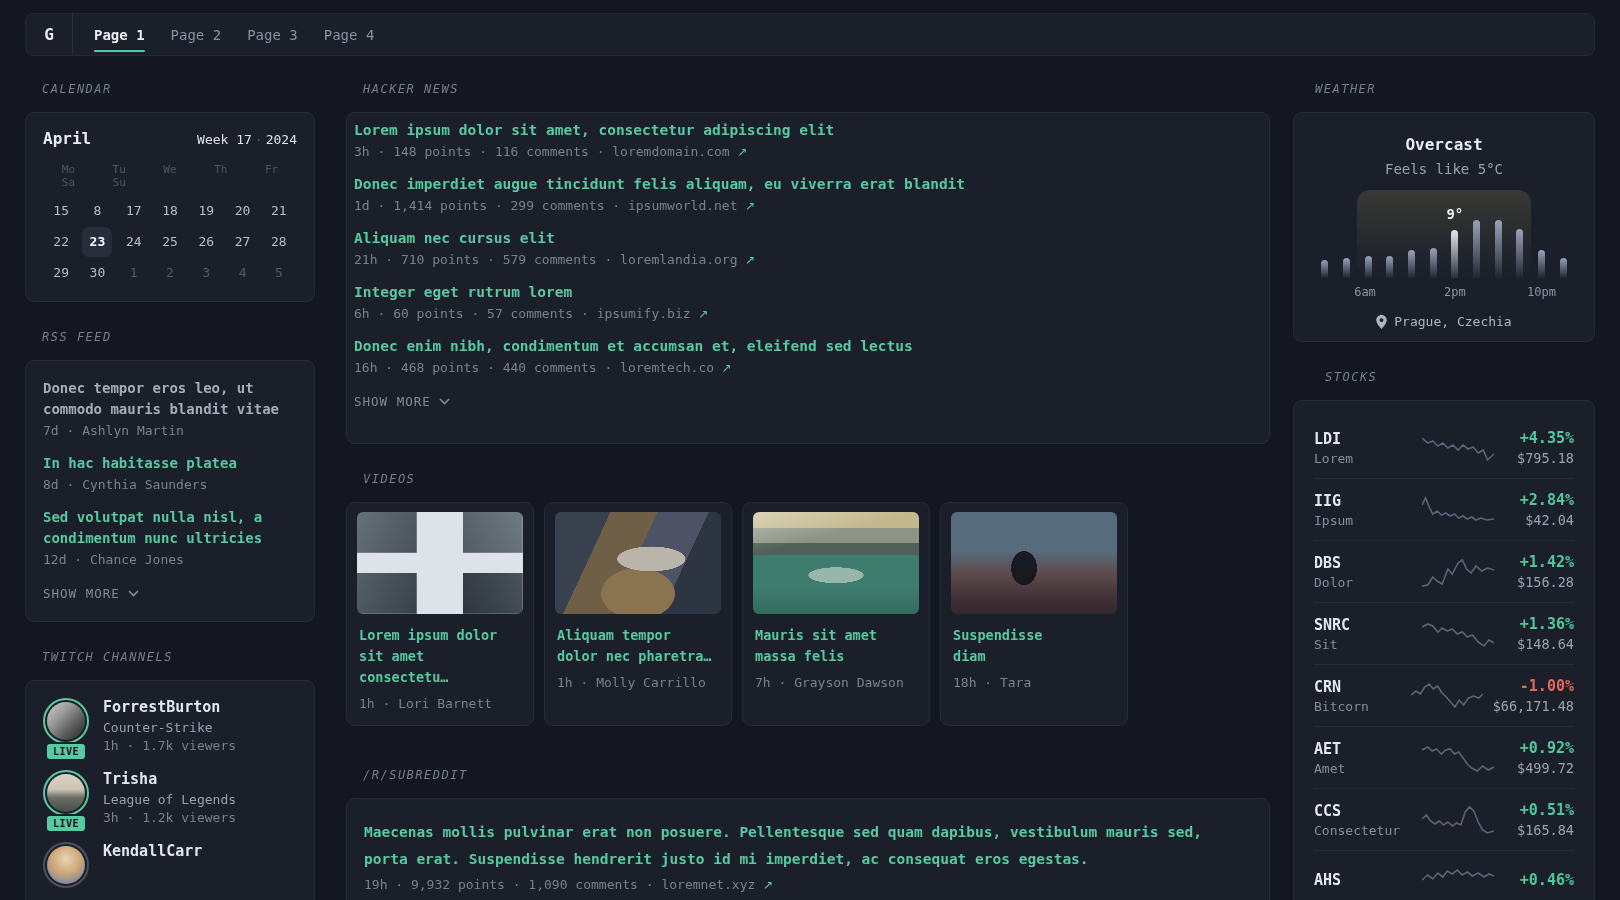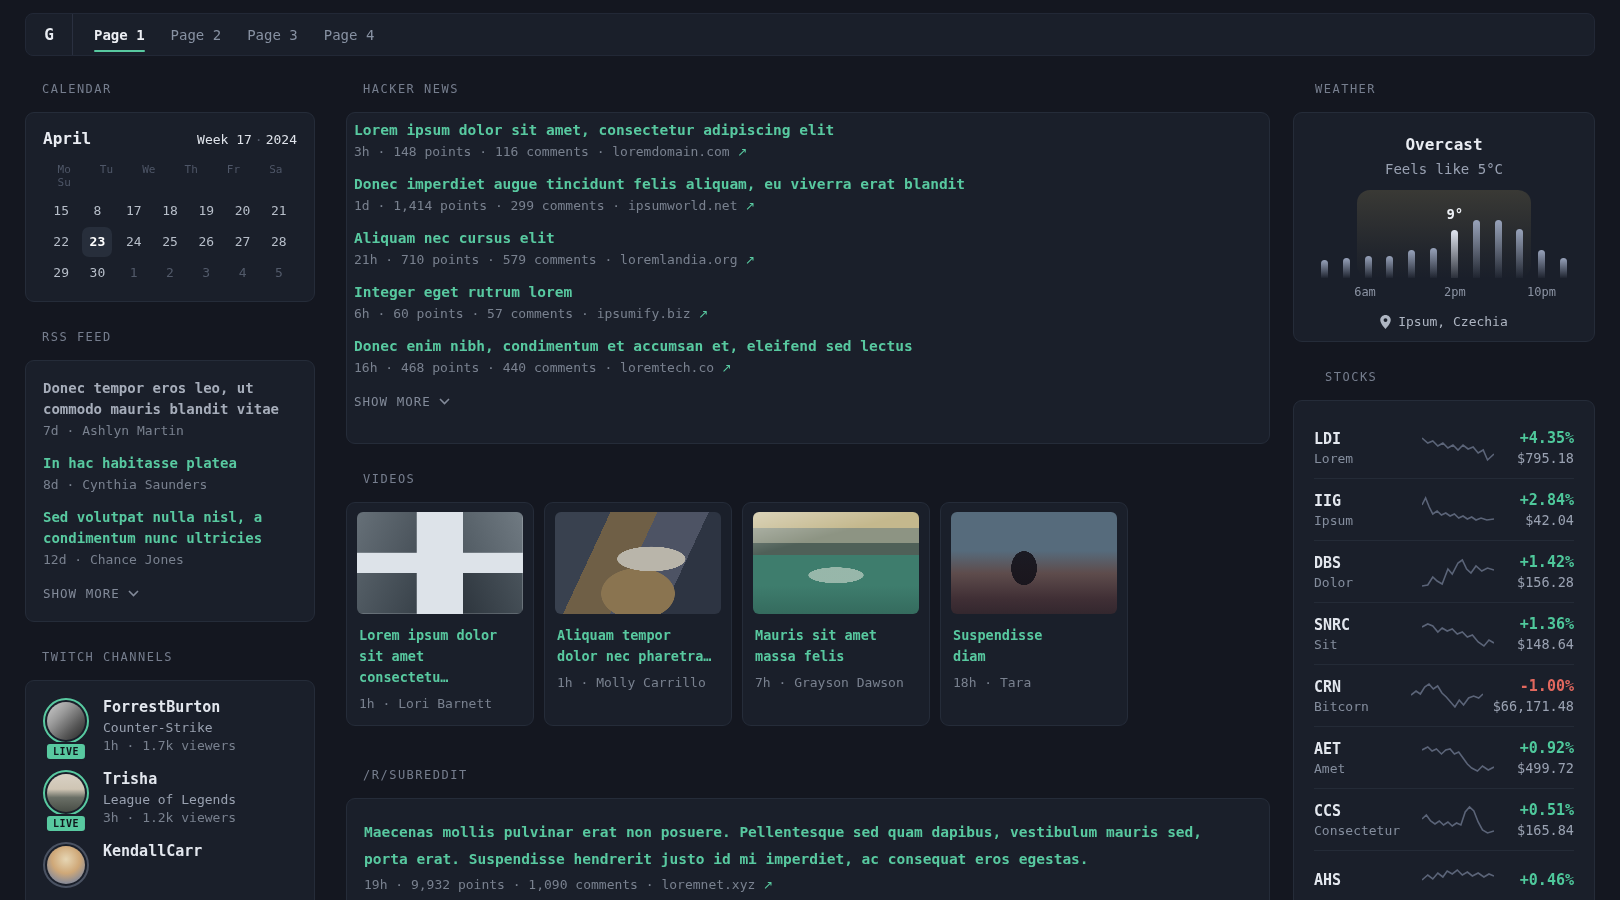--- a/index.html
+++ b/index.html
@@ -22,29 +22,29 @@
   .tabs{display:flex;padding-left:21px;gap:26px;}
   .tab{display:flex;align-items:center;font-size:14px;color:#8791a2;position:relative;cursor:pointer;}
   .tab.active{color:#eceef3;font-weight:bold;}
   .tab.active::after{content:"";position:absolute;left:0;right:0;bottom:3px;height:2px;
     background:var(--green);border-radius:1px;}
   
   .col{position:absolute;top:80px;}
   .col-left{left:25px;width:290px;}
   .col-mid{left:346px;width:924px;}
   .col-right{left:1293px;width:302px;}
-  .sec-label{font-size:12px;letter-spacing:1.5px;color:#767e8e;margin:0 0 14px 17px;line-height:18px;}
+  .sec-label{font-size:12px;letter-spacing:1.5px;color:#767e8e;margin:0 0 14px 17px;line-height:18px;font-style:italic;}
   .card{background:var(--card);border:1px solid var(--border);border-radius:9px;margin-bottom:26px;}
   
   .calendar-card{height:190px;padding:16px 17px;}
   .cal-head{display:flex;justify-content:space-between;align-items:baseline;}
   .cal-month{font-size:16px;font-weight:bold;color:#e9ecf2;}
   .cal-week{font-size:13px;color:#dfe3ea;}
   .cal-week .sep{color:var(--faint);padding:0 3px;}
-  .cal-weekdays{display:grid;grid-template-columns:repeat(6,1fr);margin-top:15px;
+  .cal-weekdays{display:grid;grid-template-columns:repeat(5,1fr);margin-top:15px;
     font-size:11px;color:#4e5667;text-align:center;}
   .cal-grid{display:grid;grid-template-columns:repeat(7,1fr);row-gap:1px;margin-top:7px;
     font-size:13px;color:#b7bec9;text-align:center;}
   .cal-day{height:30px;line-height:30px;}
   .cal-day.muted{color:#525a6a;}
   .cal-day span{display:inline-block;width:30px;height:30px;border-radius:7px;}
   .cal-day.selected span{background:#272e3b;color:#fff;font-weight:bold;}
   
   .rss-card{height:262px;padding:17px;}
   .hn-card{height:332px;padding:7px;}
@@ -351,21 +351,21 @@
       </div>
     <div class="w-hours" id="w-hours">
         <span class="w-hour" style="left: 51px;">6am</span>
         <span class="w-hour" style="left: 140.833px;">2pm</span>
         <span class="w-hour" style="left: 227.5px;">10pm</span>
       </div>
     <div class="w-loc">
       <svg width="11" height="14" viewBox="0 0 12 16" fill="#aeb5c2">
           <path d="M6 0C2.7 0 0 2.6 0 5.8 0 10.2 6 16 6 16s6-5.8 6-10.2C12 2.6 9.3 0 6 0zm0 8a2.2 2.2 0 1 1 0-4.4 2.2 2.2 0 0 1 0 4.4z"></path>
         </svg>
-      <span>Ipsum, Czechia</span>
+      <span>Prague, Czechia</span>
     </div>
   </div>
 
   <div class="sec-label" style="margin-left:32px">STOCKS</div>
   <div class="card stocks-card">
     <div id="stocks-list">
         <div class="stock-row">
           <div class="s-left">
             <div class="s-sym">LDI</div>
             <div class="s-name">Lorem</div>

